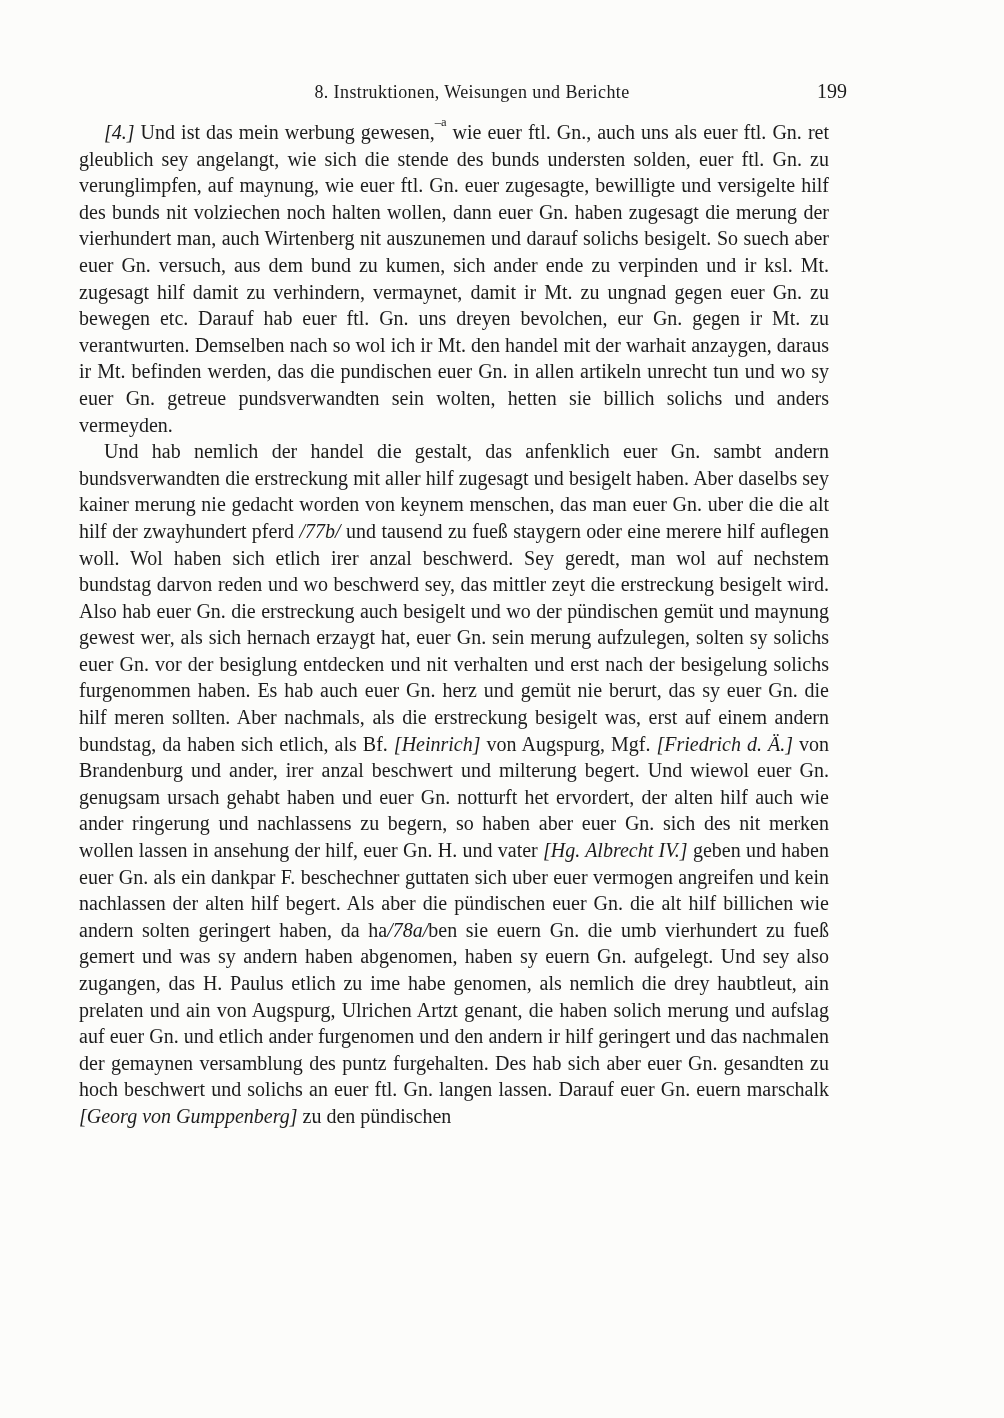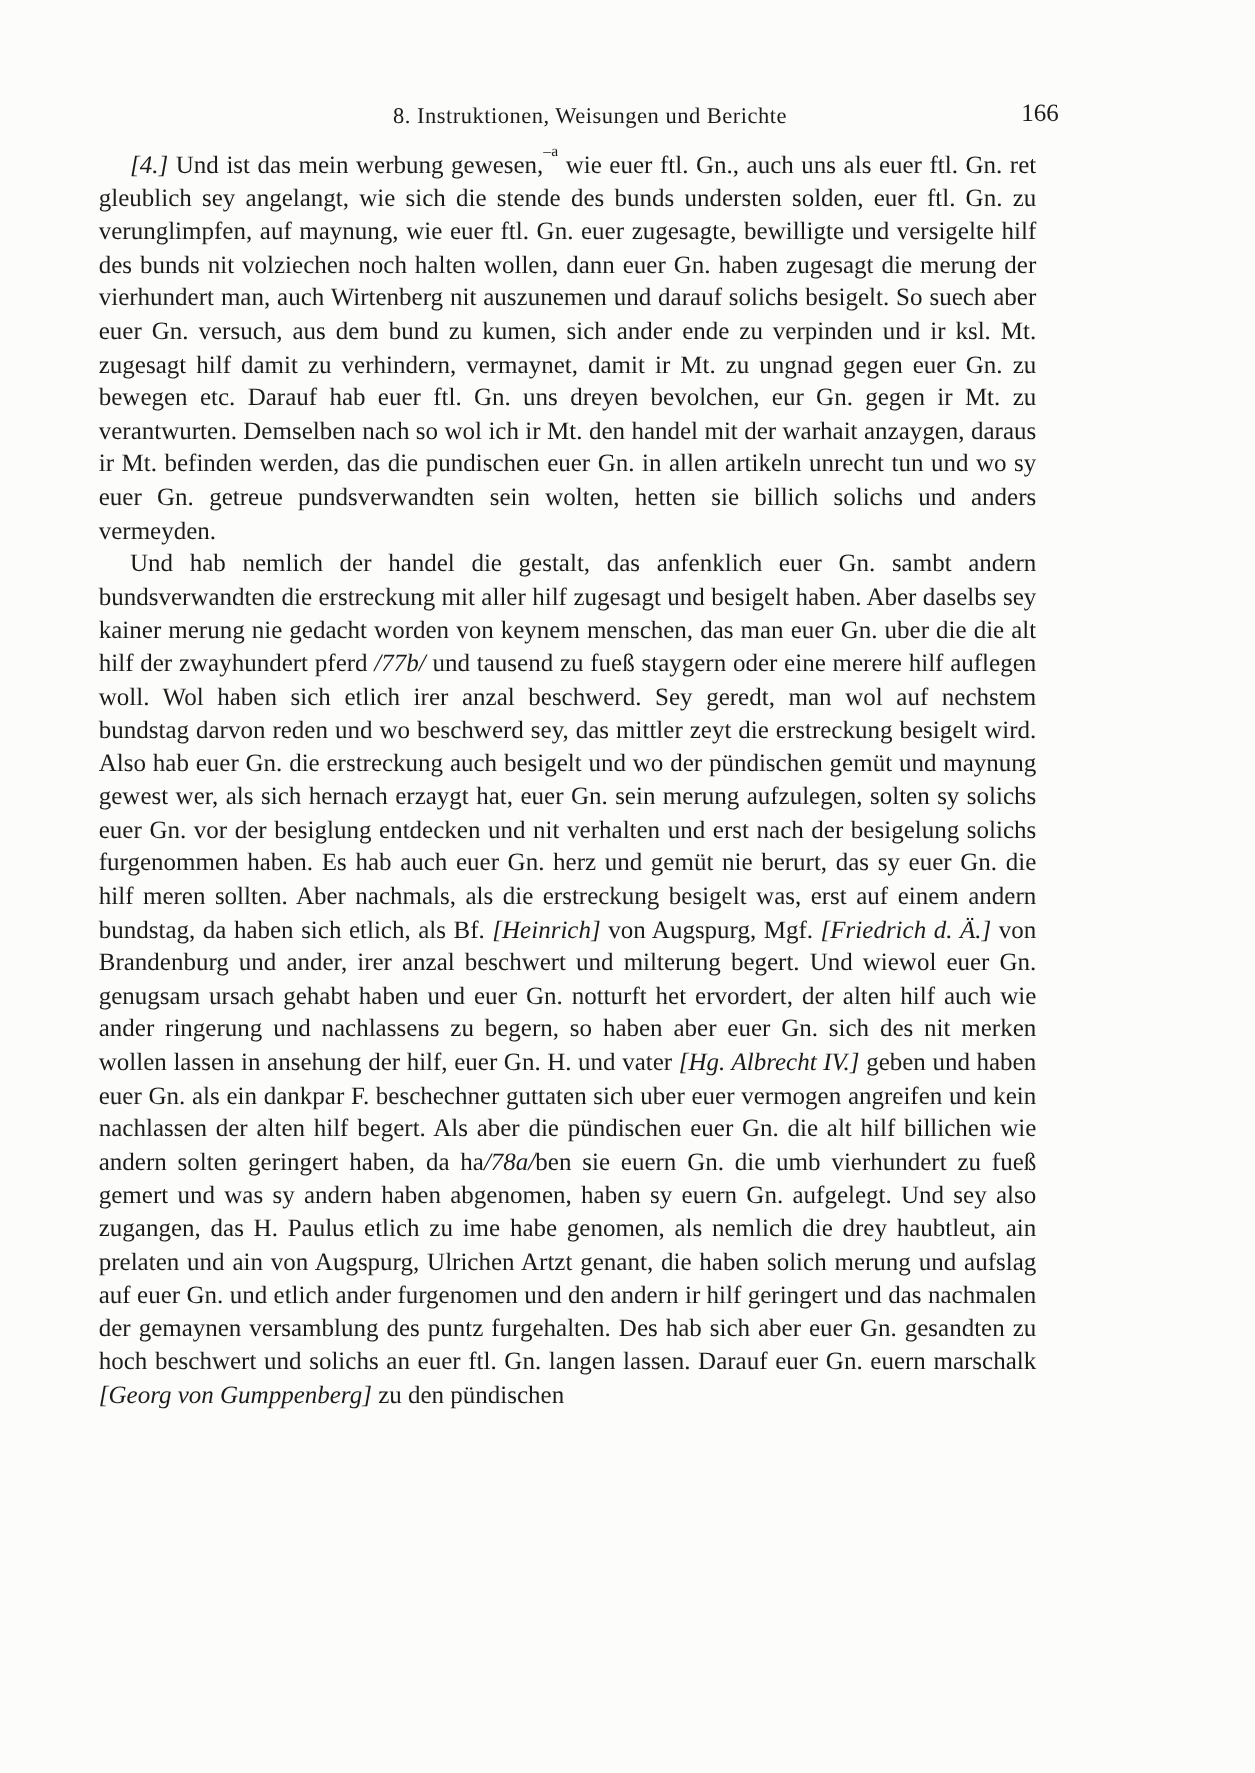--- a/index.html
+++ b/index.html
@@ -63,19 +63,19 @@
     position: relative;
     top: -0.45em;
   }
 </style>
 </head>
 <body>
 
 <div class="page">
   <header class="running-head">
     <span class="head-title">8. Instruktionen, Weisungen und Berichte</span>
-    <span class="page-number">166</span>
+    <span class="page-number">199</span>
   </header>
   <main class="text-body">
       <p class="para"><em>[4.]</em><span> Und ist das mein werbung gewesen,</span><sup>–a</sup><span> wie euer ftl. Gn., auch uns als euer ftl. Gn. ret gleublich sey angelangt, wie sich die stende des bunds understen solden, euer ftl. Gn. zu verunglimpfen, auf maynung, wie euer ftl. Gn. euer zugesagte, bewilligte und versigelte hilf des bunds nit volziechen noch halten wollen, dann euer Gn. haben zugesagt die merung der vierhundert man, auch Wirtenberg nit auszunemen und darauf solichs besigelt. So suech aber euer Gn. versuch, aus dem bund zu kumen, sich ander ende zu verpinden und ir ksl. Mt. zugesagt hilf damit zu verhindern, vermaynet, damit ir Mt. zu ungnad gegen euer Gn. zu bewegen etc. Darauf hab euer ftl. Gn. uns dreyen bevolchen, eur Gn. gegen ir Mt. zu verantwurten. Demselben nach so wol ich ir Mt. den handel mit der warhait anzaygen, daraus ir Mt. befinden werden, das die pundischen euer Gn. in allen artikeln unrecht tun und wo sy euer Gn. getreue pundsverwandten sein wolten, hetten sie billich solichs und anders vermeyden.</span></p>
       <p class="para"><span>Und hab nemlich der handel die gestalt, das anfenklich euer Gn. sambt andern bundsverwandten die erstreckung mit aller hilf zugesagt und besigelt haben. Aber daselbs sey kainer merung nie gedacht worden von keynem menschen, das man euer Gn. uber die die alt hilf der zwayhundert pferd </span><em>/77b/</em><span> und tausend zu fueß staygern oder eine merere hilf auflegen woll. Wol haben sich etlich irer anzal beschwerd. Sey geredt, man wol auf nechstem bundstag darvon reden und wo beschwerd sey, das mittler zeyt die erstreckung besigelt wird. Also hab euer Gn. die erstreckung auch besigelt und wo der pündischen gemüt und maynung gewest wer, als sich hernach erzaygt hat, euer Gn. sein merung aufzulegen, solten sy solichs euer Gn. vor der besiglung entdecken und nit verhalten und erst nach der besigelung solichs furgenommen haben. Es hab auch euer Gn. herz und gemüt nie berurt, das sy euer Gn. die hilf meren sollten. Aber nachmals, als die erstreckung besigelt was, erst auf einem andern bundstag, da haben sich etlich, als Bf. </span><em>[Heinrich]</em><span> von Augspurg, Mgf. </span><em>[Friedrich d. Ä.]</em><span> von Brandenburg und ander, irer anzal beschwert und milterung begert. Und wiewol euer Gn. genugsam ursach gehabt haben und euer Gn. notturft het ervordert, der alten hilf auch wie ander ringerung und nachlassens zu begern, so haben aber euer Gn. sich des nit merken wollen lassen in ansehung der hilf, euer Gn. H. und vater </span><em>[Hg. Albrecht IV.]</em><span> geben und haben euer Gn. als ein dankpar F. beschechner guttaten sich uber euer vermogen angreifen und kein nachlassen der alten hilf begert. Als aber die pündischen euer Gn. die alt hilf billichen wie andern solten geringert haben, da ha</span><em>/78a/</em><span>ben sie euern Gn. die umb vierhundert zu fueß gemert und was sy andern haben abgenomen, haben sy euern Gn. aufgelegt. Und sey also zugangen, das H. Paulus etlich zu ime habe genomen, als nemlich die drey haubtleut, ain prelaten und ain von Augspurg, Ulrichen Artzt genant, die haben solich merung und aufslag auf euer Gn. und etlich ander furgenomen und den andern ir hilf geringert und das nachmalen der gemaynen versamblung des puntz furgehalten. Des hab sich aber euer Gn. gesandten zu hoch beschwert und solichs an euer ftl. Gn. langen lassen. Darauf euer Gn. euern marschalk </span><em>[Georg von Gumppenberg]</em><span> zu den pündischen</span></p>
     </main>
 </div>
 
 </body></html>

